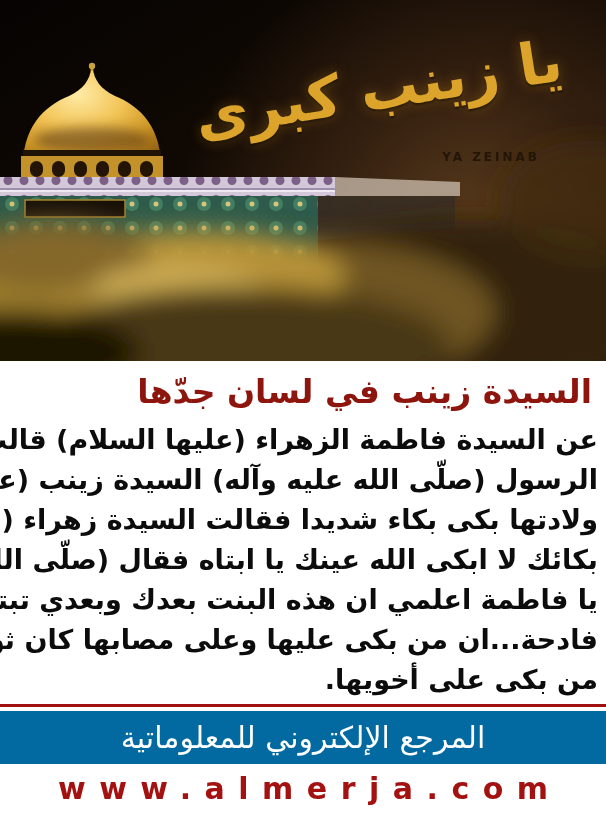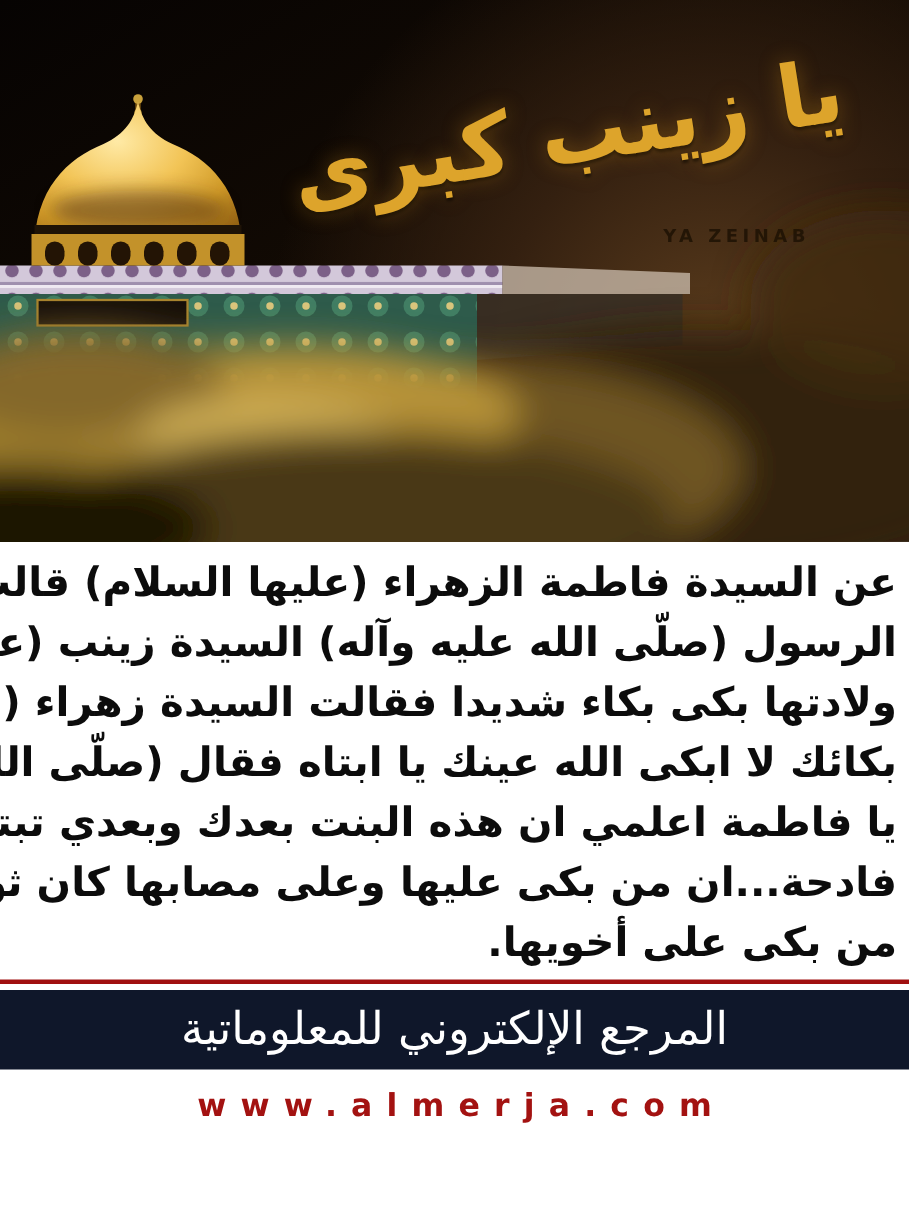--- a/index.html
+++ b/index.html
@@ -39,27 +39,27 @@
   .body-line{
     line-height:40px;height:40px;
     text-align:justify;text-align-last:justify;
     white-space:nowrap;
   }
   .body-line.last{text-align-last:right;}
 
   
   .redline{margin-top:4px;height:3px;background:#a01010;}
   .banner{
-    margin-top:4px;height:53px;background:#0f172a;
+    margin-top:4px;height:53px;background:#0369a1;
     display:flex;align-items:center;justify-content:center;
     direction:rtl;color:#ffffff;font-size:30px;font-weight:500;
   }
   .website{
     height:48px;display:flex;align-items:center;justify-content:center;
-    color:#a31211;font-size:21px;font-weight:800;
+    color:#a31211;font-size:30px;font-weight:800;
     letter-spacing:0.45em;text-indent:0.45em;
   }
 </style>
 </head>
 <body>
 
 <div class="page">
 
   <div class="hero">
     <svg width="606" height="361" viewBox="0 0 606 361" aria-hidden="true">
@@ -137,20 +137,21 @@
         <ellipse cx="240" cy="345" rx="210" ry="58" fill="#4a3813"></ellipse>
         <ellipse cx="10" cy="352" rx="130" ry="42" fill="#1f1606"></ellipse>
         <ellipse cx="590" cy="200" rx="90" ry="60" fill="#412a10" opacity="0.8"></ellipse>
       </g>
     </svg>
 
     <div class="calligraphy">يا زينب كبرى</div>
     <div class="hero-caption">YA ZEINAB</div>
   </div>
 
+  <h1 class="title">السيدة زينب في لسان جدّها</h1>
 
   <div class="body-text">
     <div class="body-line">عن السيدة فاطمة الزهراء (عليها السلام) قالت: عندما حضن</div>
     <div class="body-line">الرسول (صلّى الله عليه وآله) السيدة زينب (عليها السلام) بعد</div>
     <div class="body-line">ولادتها بكى بكاء شديدا فقالت السيدة زهراء (عليها السلام): ممّ</div>
     <div class="body-line">بكائك لا ابكى الله عينك يا ابتاه فقال (صلّى الله عليه وآله) يا بنية</div>
     <div class="body-line">يا فاطمة اعلمي ان هذه البنت بعدك وبعدي تبتلى ببلايا</div>
     <div class="body-line">فادحة...ان من بكى عليها وعلى مصابها كان ثواب بكائه كثواب</div>
     <div class="body-line last">من بكى على أخويها.</div>
   </div>

